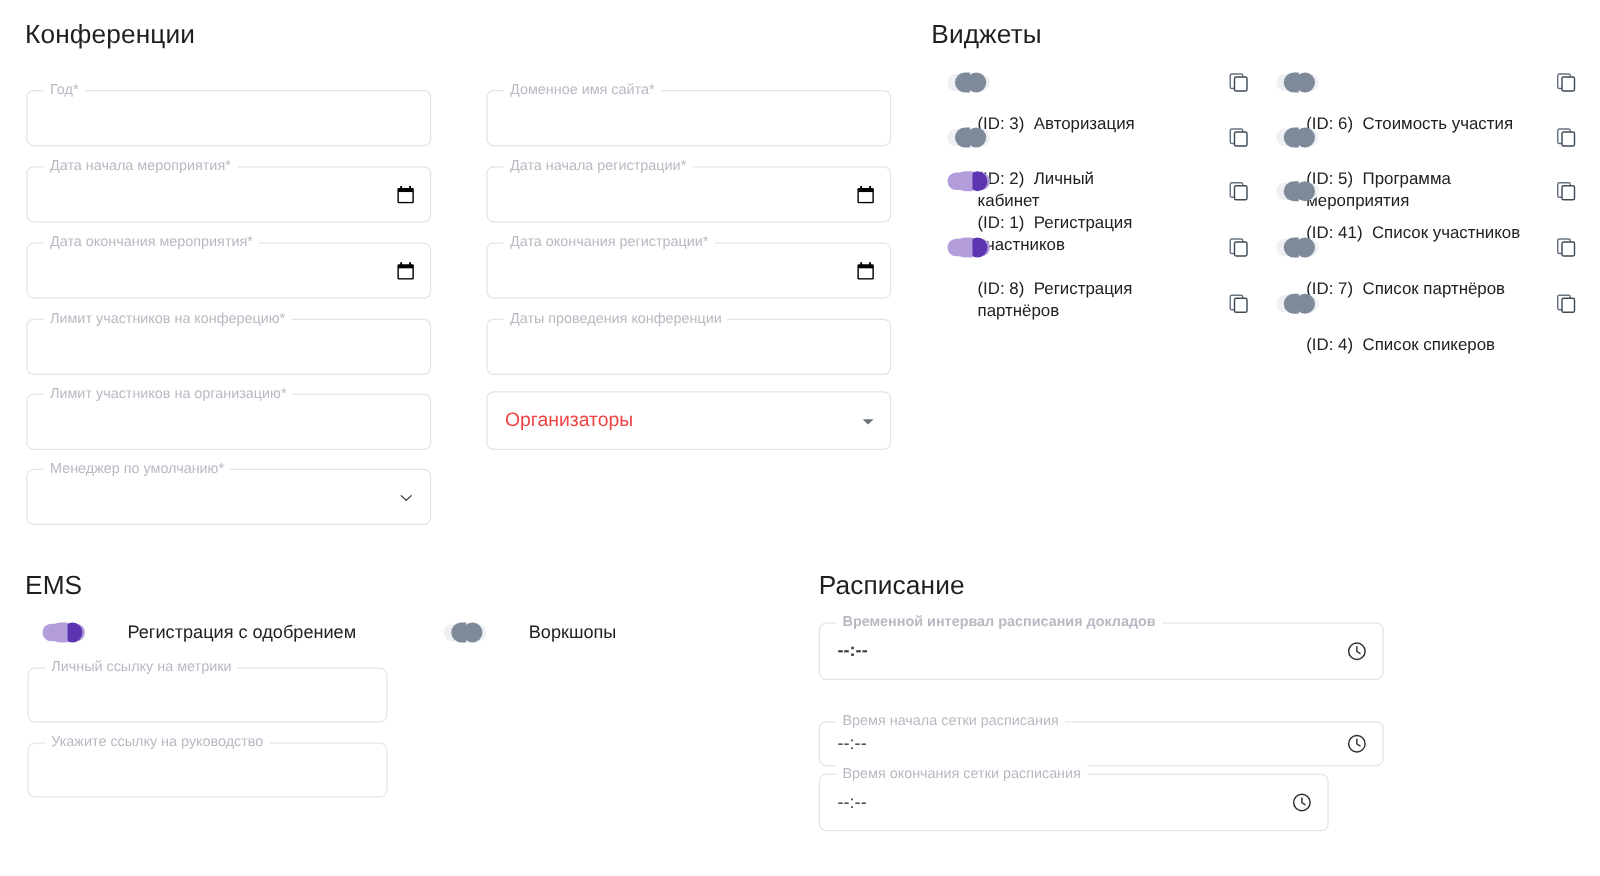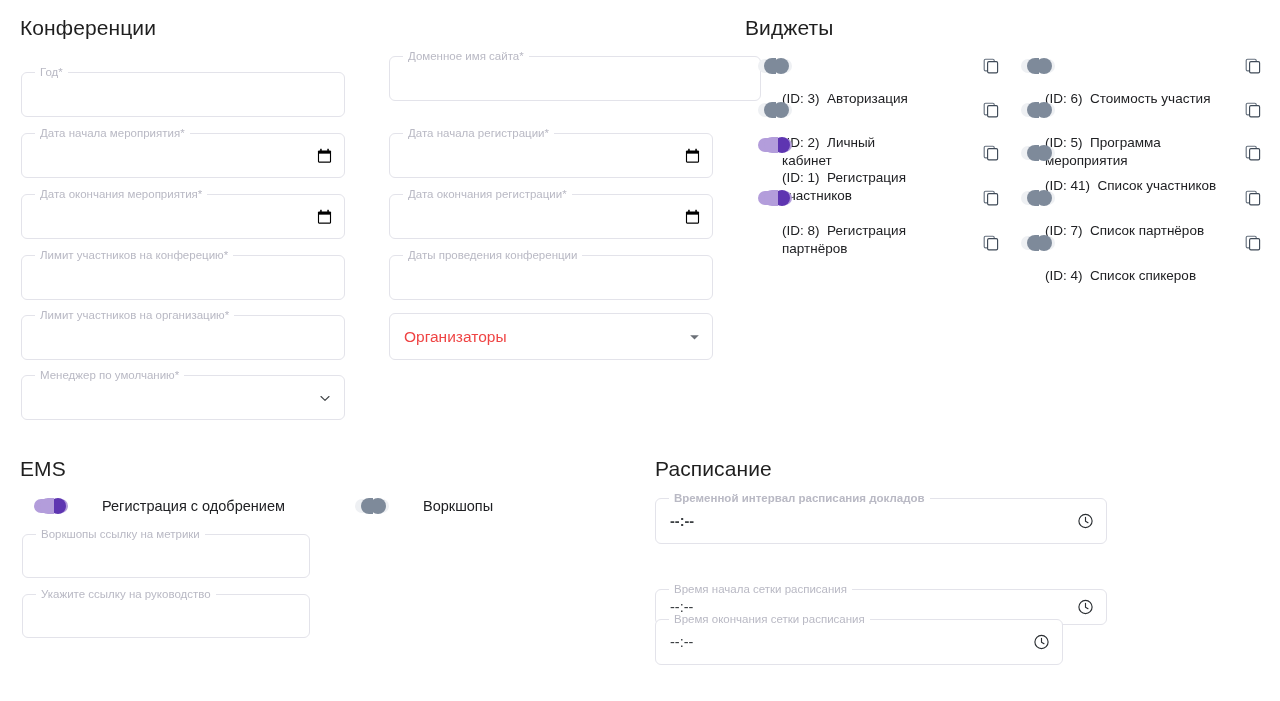--- a/index.html
+++ b/index.html
@@ -208,21 +208,21 @@
   <div class="field" style="left:21px; top:375px; width:324px; height:45px;">
     <span class="legend"><span>Менеджер по умолчанию</span><span class="req">*</span></span>
     <span class="value"></span>
     <span class="adorn">
       <svg class="chev-ico" viewBox="0 0 14 14" fill="none" aria-hidden="true">
         <path d="M3 5.5 L7 9.3 L11 5.5" stroke="#3c4043" stroke-width="1.1" stroke-linecap="round" stroke-linejoin="round"></path>
       </svg>
     </span>
   </div>
 
-  <div class="field" style="left:389px; top:56px; width:372px; height:45px;">
+  <div class="field" style="left:389px; top:72px; width:324px; height:45px;">
     <span class="legend"><span>Доменное имя сайта</span><span class="req">*</span></span>
     <span class="value ghost" style="left:60px;"></span>
   </div>
 
   <div class="field" style="left:389px; top:133px; width:324px; height:45px;">
     <span class="legend"><span>Дата начала регистрации</span><span class="req">*</span></span>
     <span class="value ghost"></span>
     <span class="adorn">
       <svg class="cal-ico" viewBox="0 0 16 17" fill="none" aria-hidden="true">
         <rect x="1" y="2.6" width="14" height="13" rx="1.2" fill="#000"></rect>
@@ -407,21 +407,21 @@
 
   <div class="tog-row" style="left:355px; top:496px;">
     <span class="switch off">
         <span class="track"></span>
         <span class="thumb"></span>
       </span>
     <span class="tog-label">Воркшопы</span>
   </div>
 
   <div class="field" style="left:22px; top:534px; width:288px; height:44px;">
-    <span class="legend">Воркшопы ссылку на метрики</span>
+    <span class="legend">Личный ссылку на метрики</span>
     <span class="value"></span>
   </div>
 
   <div class="field" style="left:22px; top:594px; width:288px; height:44px;">
     <span class="legend">Укажите ссылку на руководство</span>
     <span class="value"></span>
   </div>
 
   <div class="section-title" style="left:655px; top:457px;">Расписание</div>
 
@@ -429,21 +429,21 @@
     <span class="legend">Временной интервал расписания докладов</span>
     <span class="value">--:--</span>
     <span class="adorn">
       <svg class="clock-ico" viewBox="0 0 17 17" fill="none" aria-hidden="true">
         <circle cx="8.5" cy="8.5" r="6.6" stroke="#2b2f33" stroke-width="1.15"></circle>
         <path d="M8.5 4.8 V8.7 L11 10.2" stroke="#2b2f33" stroke-width="1.15" stroke-linecap="round" stroke-linejoin="round"></path>
       </svg>
     </span>
   </div>
 
-  <div class="field" style="left:655px; top:589px; width:452px; height:36px;">
+  <div class="field" style="left:655px; top:577px; width:452px; height:36px;">
     <span class="legend">Время начала сетки расписания</span>
     <span class="value">--:--</span>
     <span class="adorn">
       <svg class="clock-ico" viewBox="0 0 17 17" fill="none" aria-hidden="true">
         <circle cx="8.5" cy="8.5" r="6.6" stroke="#2b2f33" stroke-width="1.15"></circle>
         <path d="M8.5 4.8 V8.7 L11 10.2" stroke="#2b2f33" stroke-width="1.15" stroke-linecap="round" stroke-linejoin="round"></path>
       </svg>
     </span>
   </div>
 

